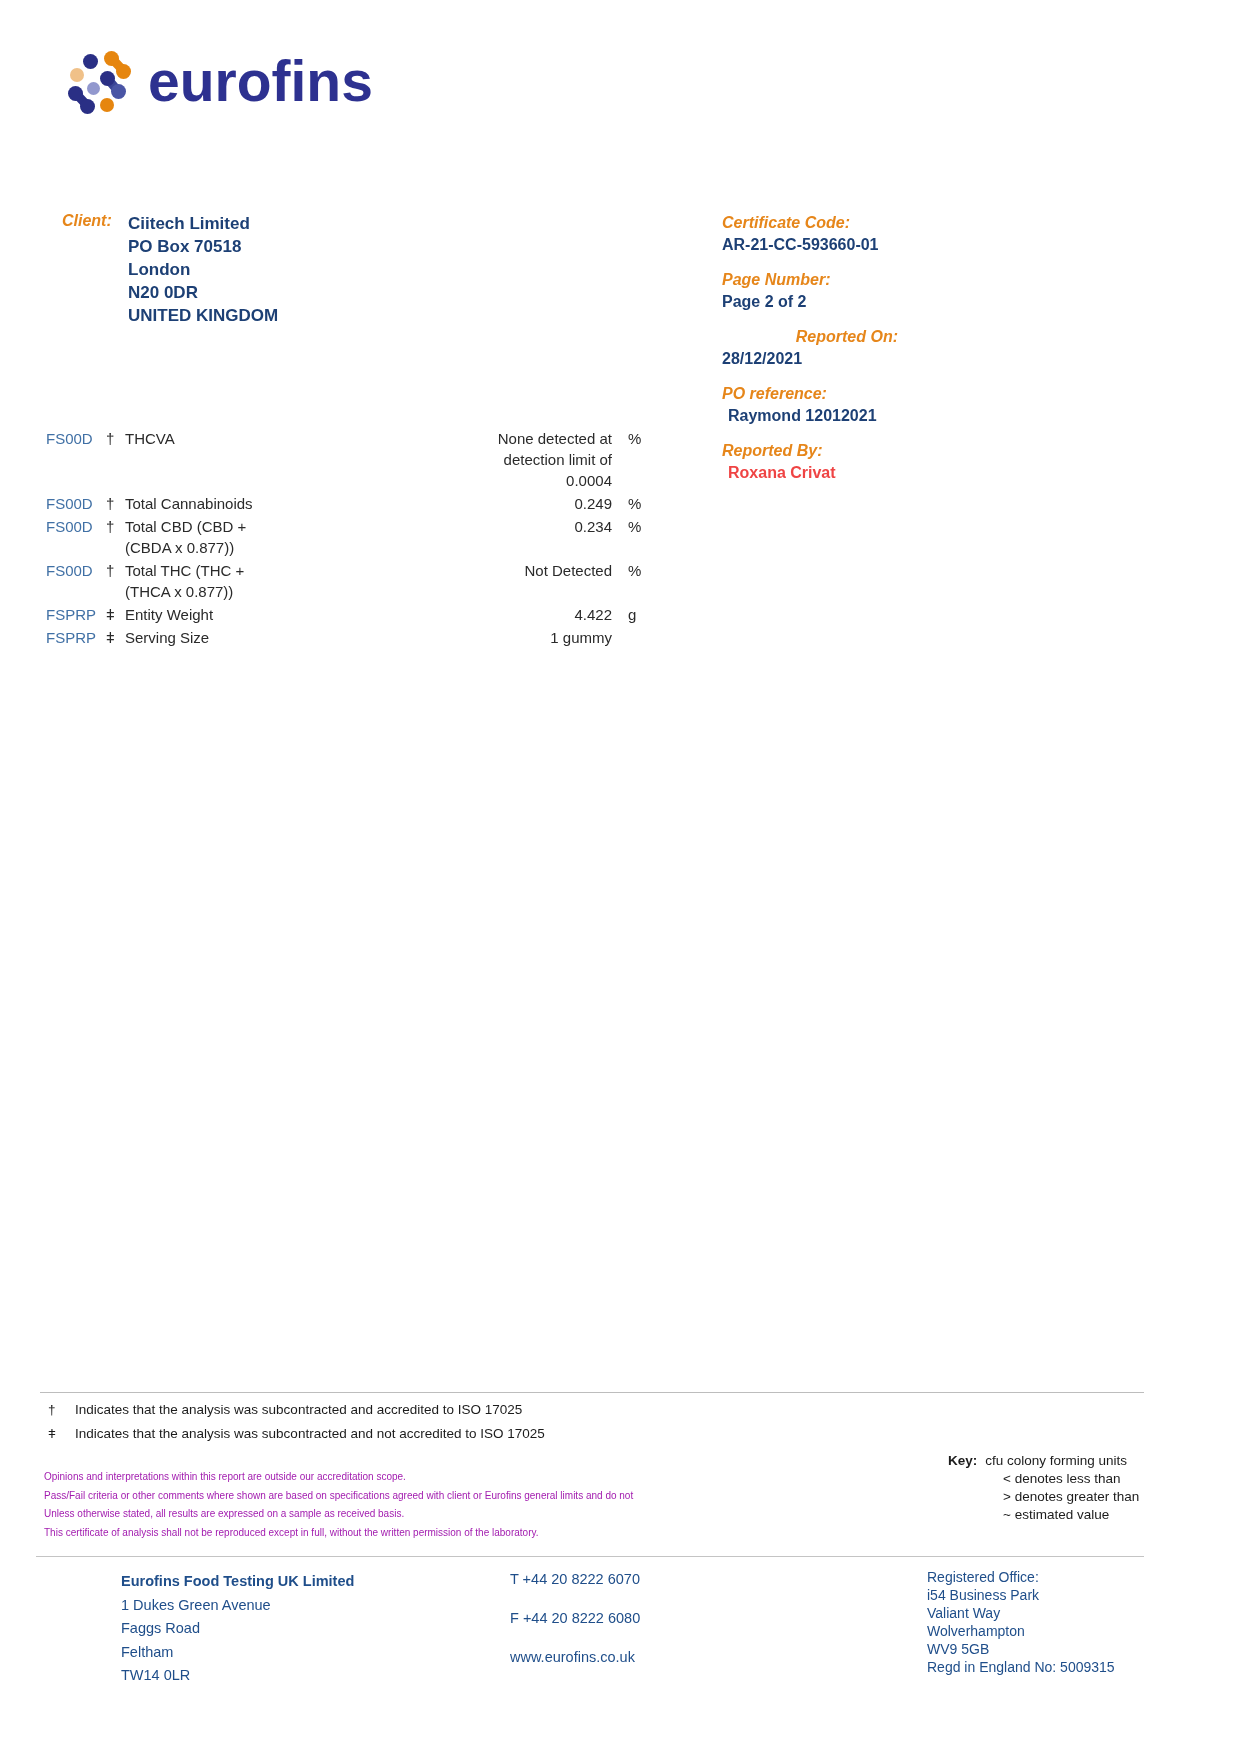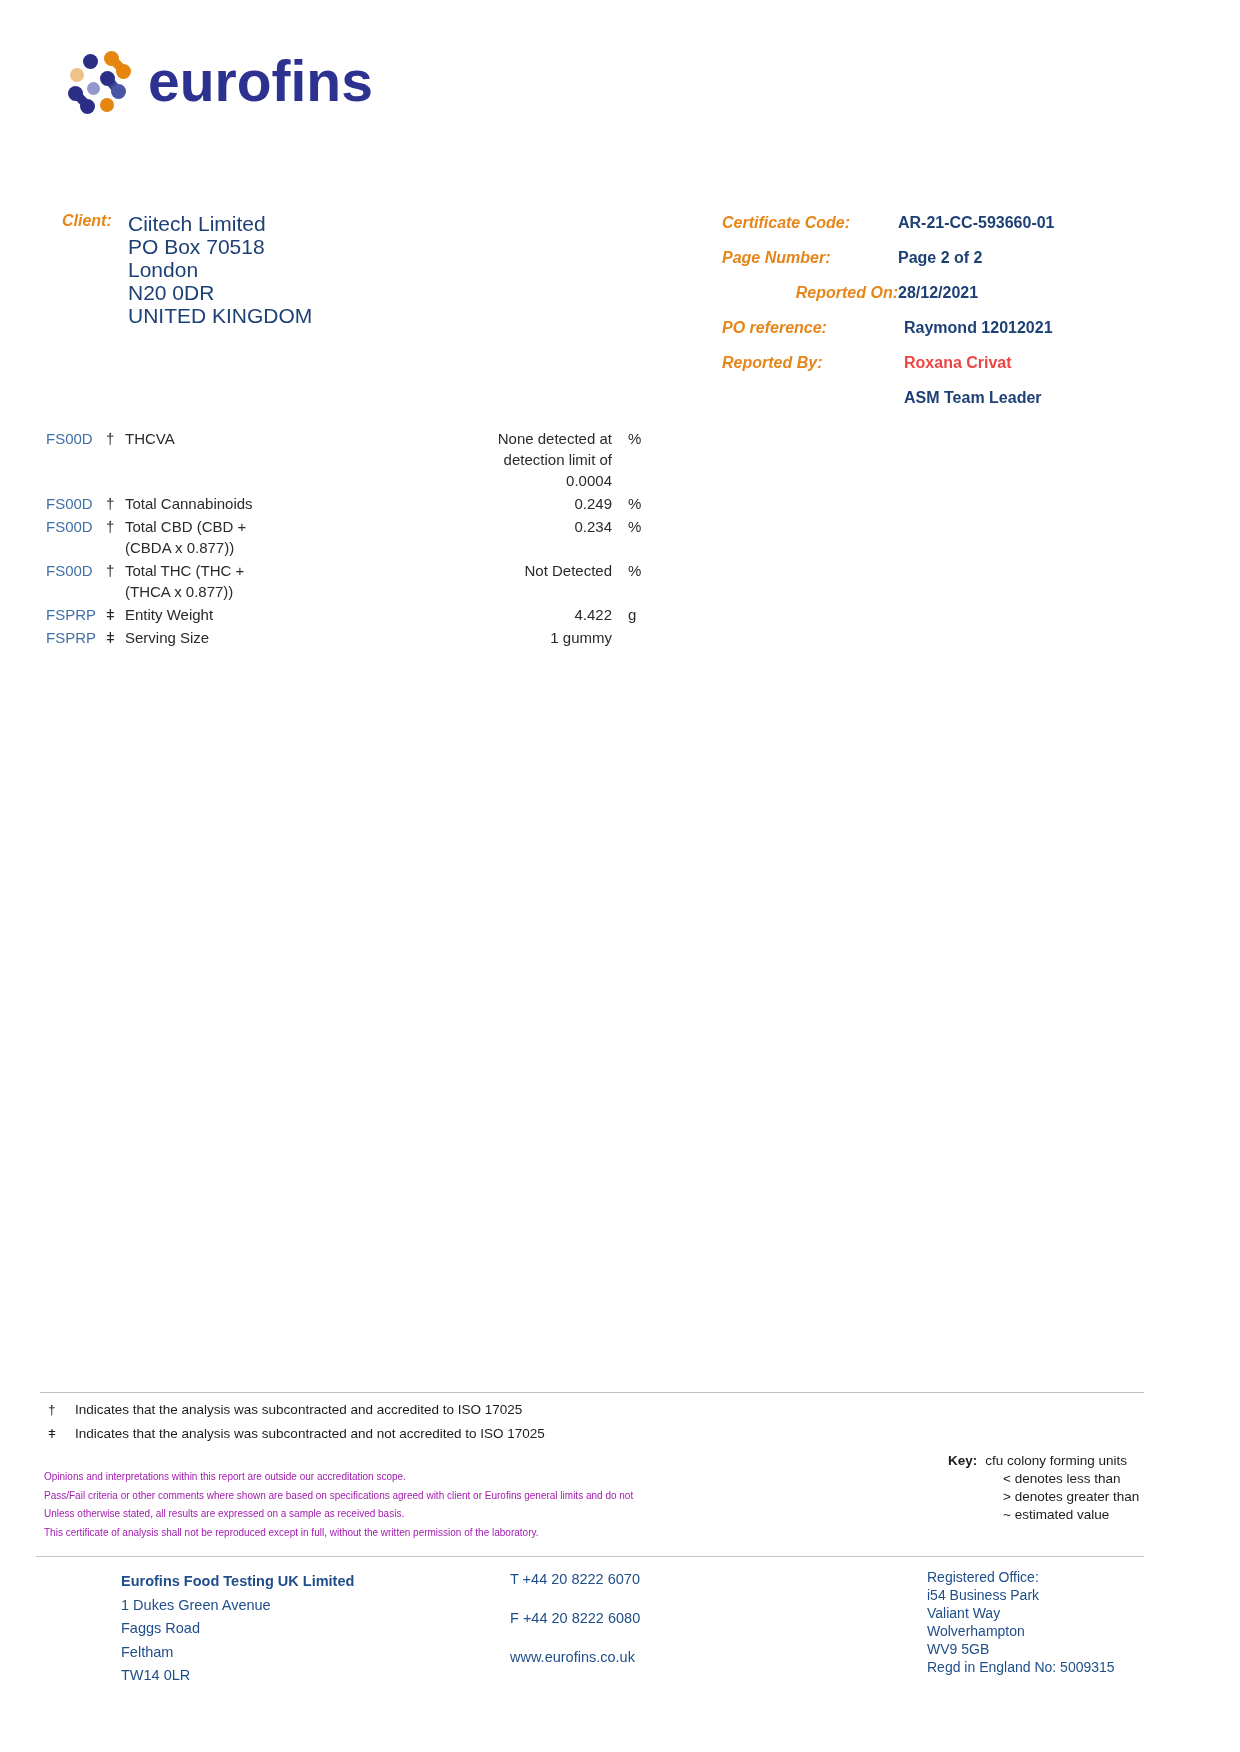--- a/index.html
+++ b/index.html
@@ -19,25 +19,25 @@
   .dot { position:absolute; border-radius:50%; }
   .connector { position:absolute; border-radius:5px; }
   .logo-text {
     font-size:57px; font-weight:bold; letter-spacing:0px;
     margin-left:8px; margin-top:10px; line-height:1;
   }
 
   
   .client-block { position:absolute; left:62px; top:212px; display:flex; }
   .client-label { font-weight:bold; font-style:italic; width:66px; font-size:16px; }
-  .client-lines { font-weight:normal; font-size:21px; line-height:23px; }
+  .client-lines { font-weight:bold; font-size:17px; line-height:23px; }
   .client-lines div { white-space:nowrap; }
 
   .cert-block { position:absolute; left:722px; top:212px; width:480px; }
-  .cert-row { display:flex; margin-bottom:13px; line-height:22px; }
+  .cert-row { display:flex; margin-bottom:13px; line-height:22px;flex-direction:column; }
   .cert-label { font-weight:bold; font-style:italic; width:176px; font-size:16px; flex:none; }
   .cert-value { font-weight:bold; font-size:16px; white-space:nowrap; }
 
   
   .results { position:absolute; left:46px; top:428px; width:700px; font-size:15px; }
   .result-row { display:grid; grid-template-columns:60px 19px 280px 207px 56px; margin-bottom:2px; line-height:21px; }
   .result-code { font-weight:normal; }
   .result-symbol { }
   .result-analyte { white-space:pre-line; }
   .result-value { text-align:right; white-space:pre-line; }
@@ -123,24 +123,20 @@
       <div class="cert-value" style="color:#1D4075;">28/12/2021</div>
     </div>
     <div class="cert-row">
       <div class="cert-label" style="color:#E6861A;">PO reference:</div>
       <div class="cert-value" style="color:#1D4075;padding-left:6px;">Raymond 12012021</div>
     </div>
     <div class="cert-row">
       <div class="cert-label" style="color:#E6861A;">Reported By:</div>
       <div class="cert-value" style="color:#ef4444;padding-left:6px;">Roxana Crivat</div>
     </div>
-    <div class="cert-row">
-      <div class="cert-label"></div>
-      <div class="cert-value" style="color:#1D4075;padding-left:6px;">ASM Team Leader</div>
-    </div>
   </div>
 
   <div class="results">
     <div class="result-row">
       <div class="result-code" style="color:#4070A5;">FS00D</div>
       <div class="result-symbol">†</div>
       <div class="result-analyte">THCVA</div>
       <div class="result-value">None detected at
 detection limit of
 0.0004</div>

